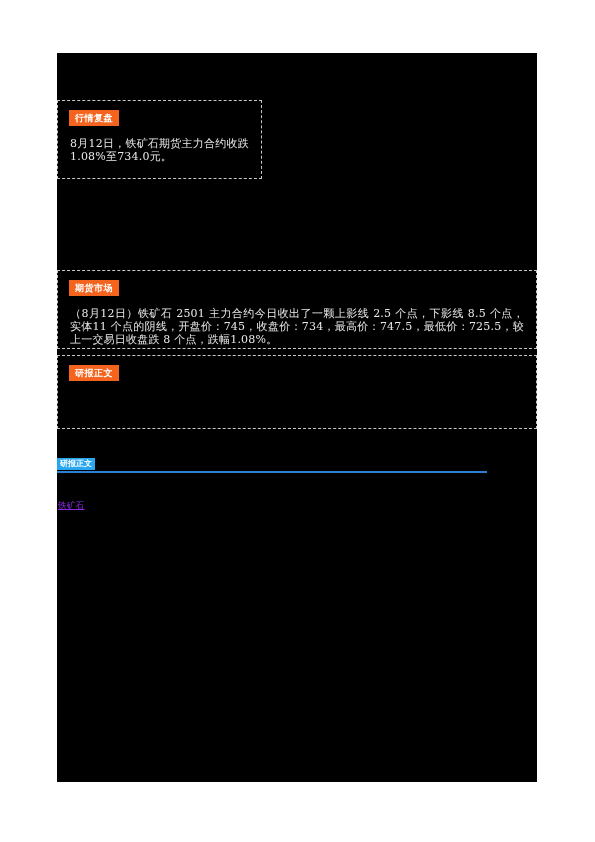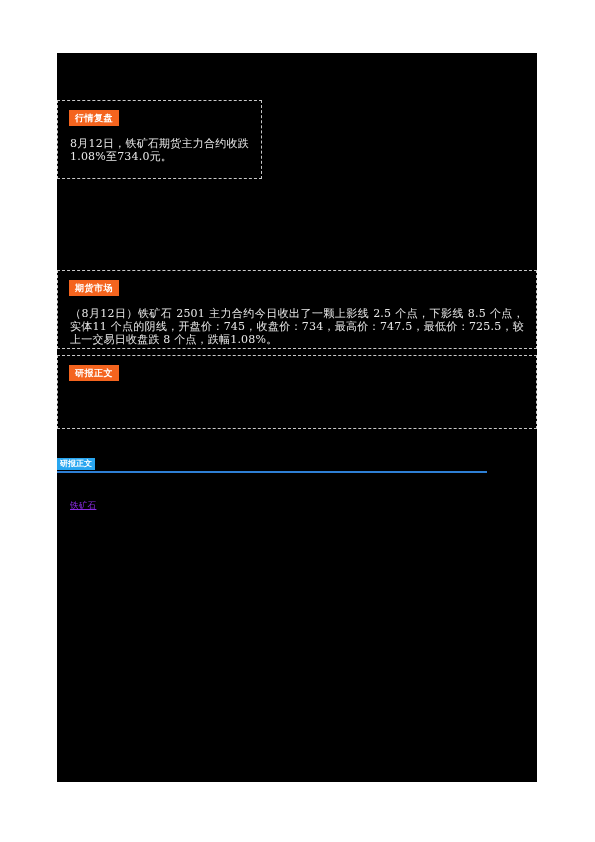--- a/index.html
+++ b/index.html
@@ -127,21 +127,20 @@
     position: absolute;
     left: 1px;
     top: 446px;
     color: #8a2be2;
     font-family: "DejaVu Serif", "Liberation Serif", serif;
     font-size: 8.5px;
     line-height: 12px;
     text-decoration: underline;
     letter-spacing: 0.3px;
     cursor: pointer;
-    margin-left: 12px;
   }
 </style>
 </head>
 <body>
 
 <div class="page-canvas">
   <div class="doc-body">
 
     <div class="report-card card-narrow card-1">
       <div class="tag-wrap">

